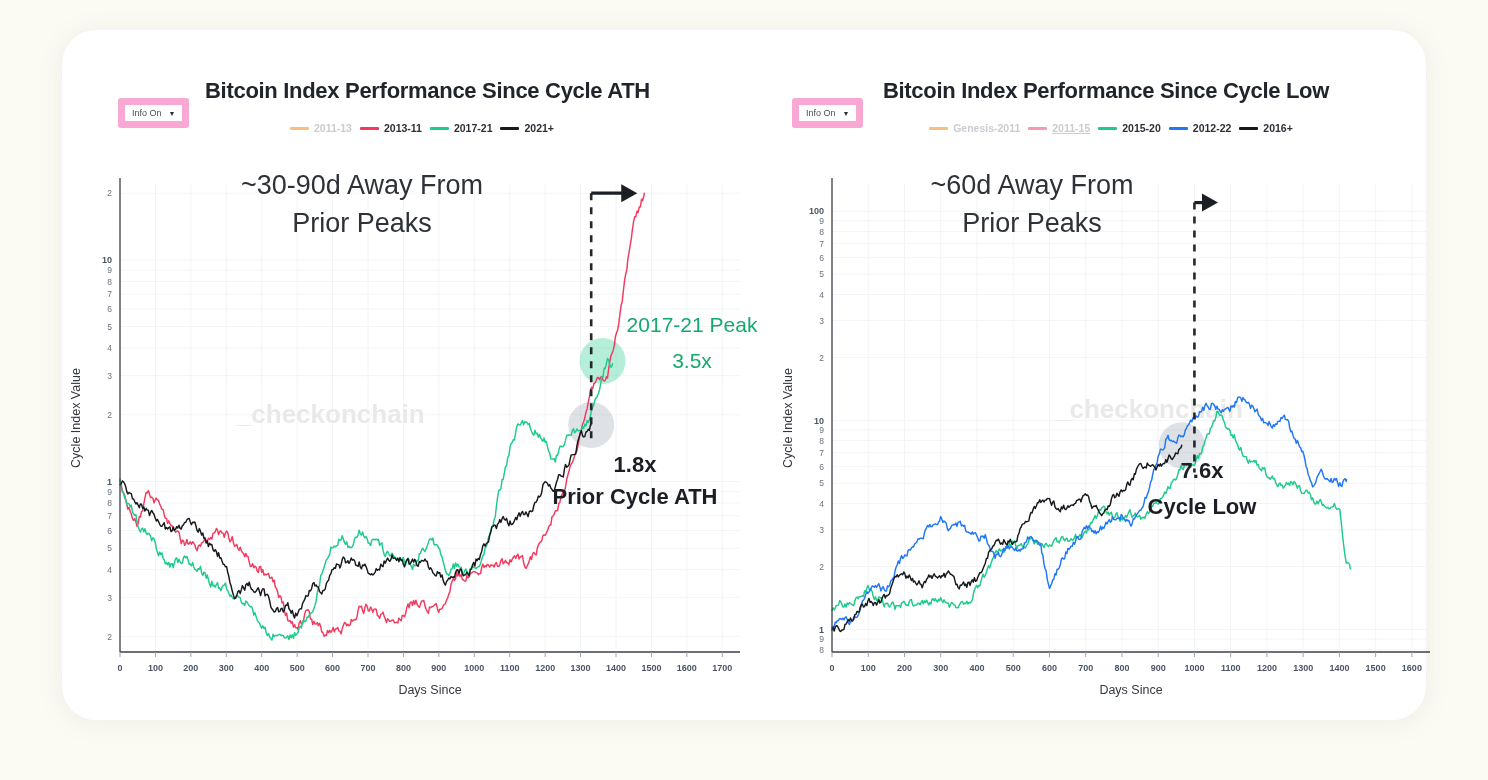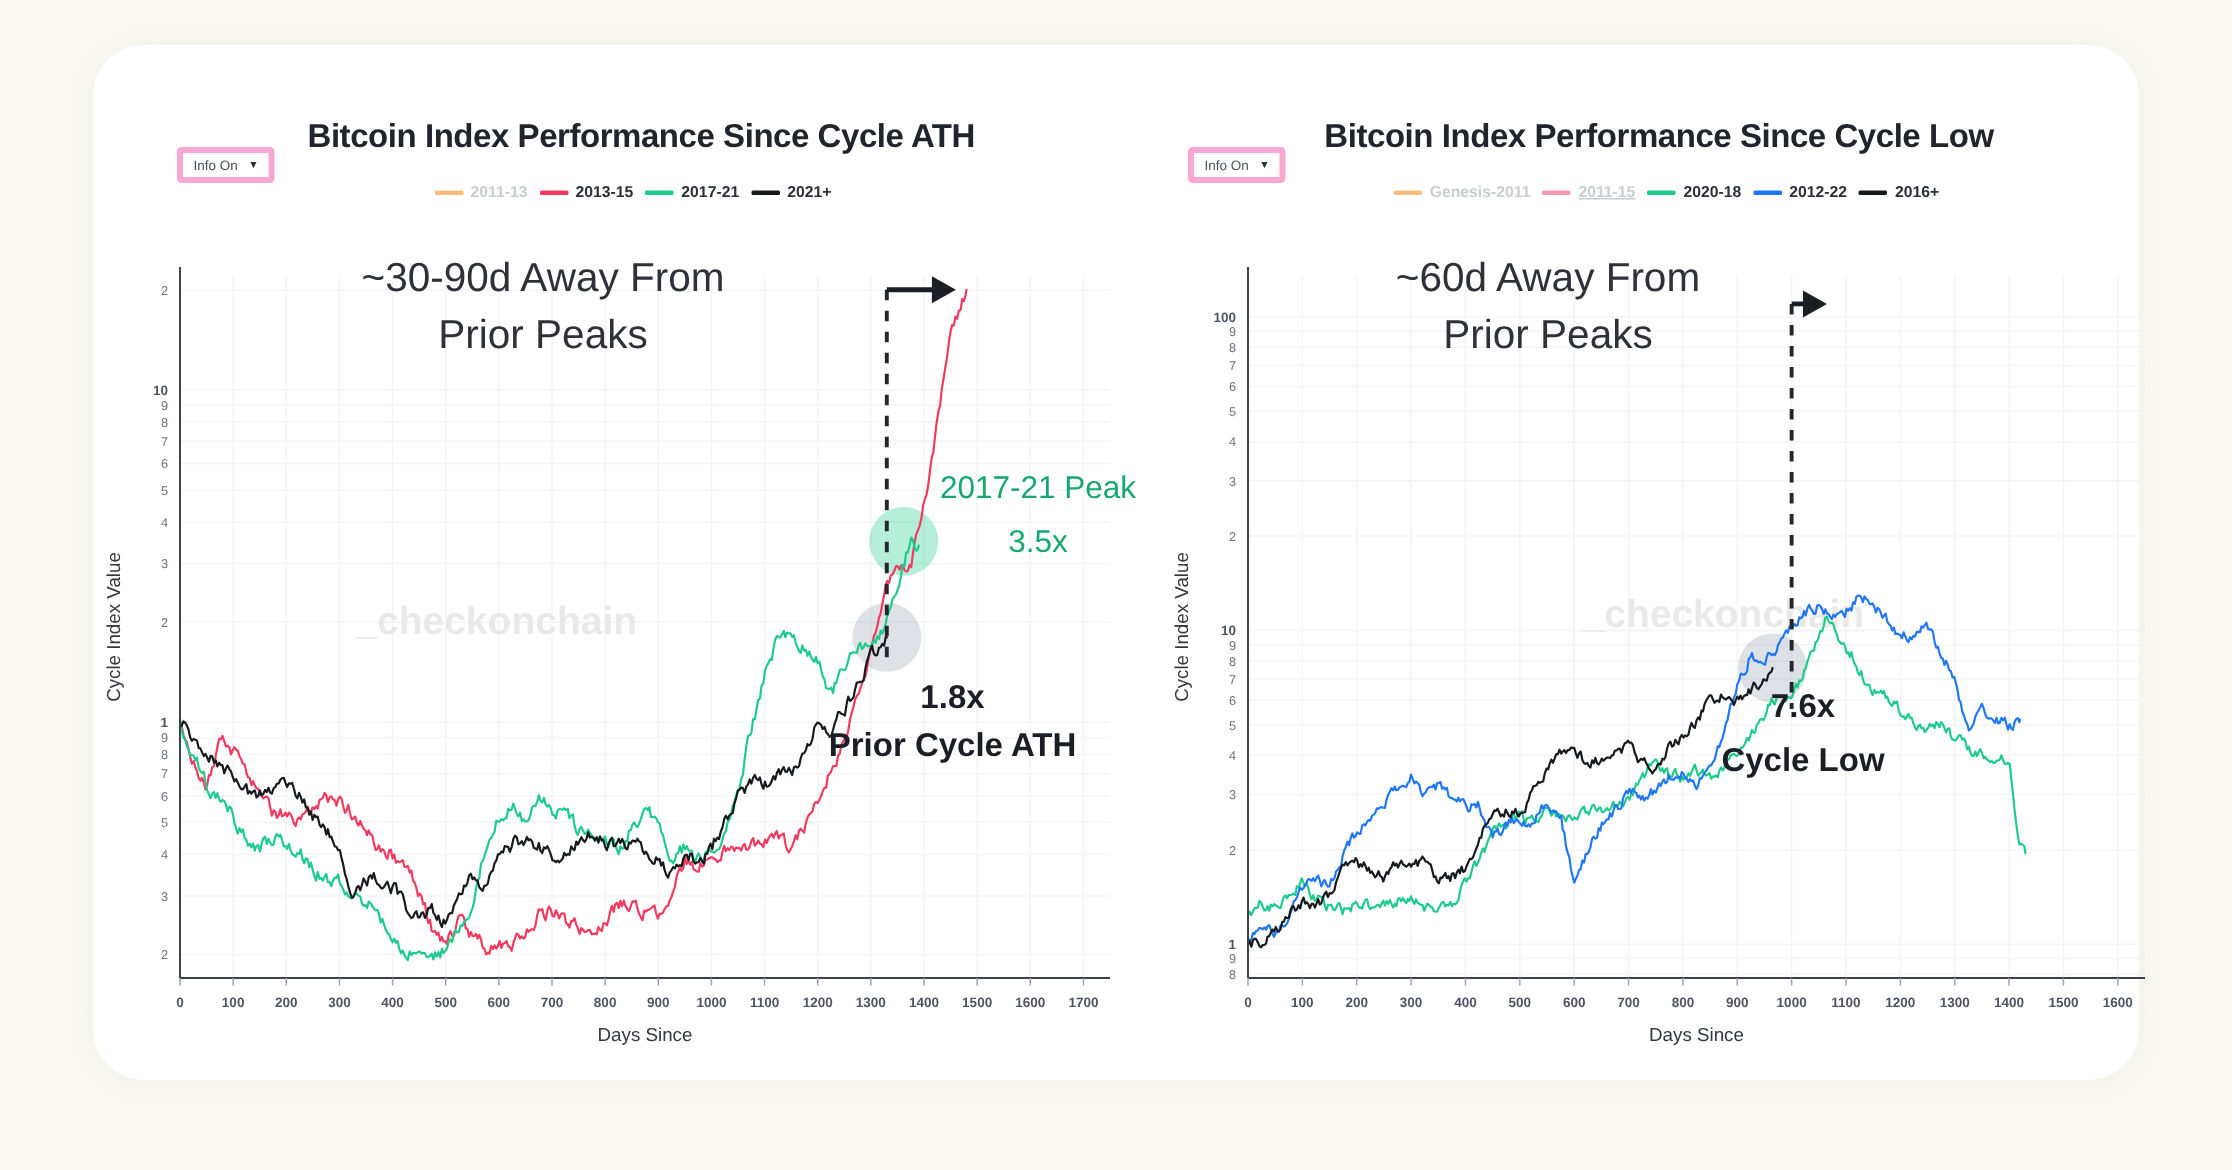--- a/index.html
+++ b/index.html
@@ -39,21 +39,21 @@
   }
   #panel-left .chart-title { padding-left: 31px; }
   #panel-right .chart-title { padding-right: 10px; }
 
   .info-btn {
     position: absolute;
     top: 68px;
     display: flex; align-items: center; gap: 7px;
     padding: 3px 7px;
     background: #fff;
-    border: 4px solid #f9a8d4;
+    border: 7px solid #f9a8d4;
     border-radius: 3px;
     font-size: 9px;
     color: #4a5058;
     cursor: pointer;
   }
   #panel-left .info-btn { left: 56px; }
   #panel-right .info-btn { left: 18px; }
   .caret { font-size: 7px; color: #2c2f36; }
 
   .legend {
@@ -117,21 +117,21 @@
         <span>Info On</span>
         <span class="caret">▼</span>
       </div>
       <div class="legend" id="legend-left">
           <div class="legend-item">
             <span class="legend-swatch" style="background: rgb(247, 191, 126);"></span>
             <span style="color: rgb(201, 204, 209);">2011-13</span>
           </div>
           <div class="legend-item">
             <span class="legend-swatch" style="background: rgb(242, 57, 94);"></span>
-            <span style="color: rgb(43, 47, 54);">2013-15</span>
+            <span style="color: rgb(43, 47, 54);">2013-11</span>
           </div>
           <div class="legend-item">
             <span class="legend-swatch" style="background: rgb(30, 203, 139);"></span>
             <span style="color: rgb(43, 47, 54); text-align: right;">2017-21</span>
           </div>
           <div class="legend-item">
             <span class="legend-swatch" style="background: rgb(22, 25, 29);"></span>
             <span style="color: rgb(43, 47, 54);">2021+</span>
           </div>
         </div>
@@ -262,21 +262,21 @@
           <div class="legend-item">
             <span class="legend-swatch" style="background: rgb(247, 191, 126);"></span>
             <span style="color: rgb(201, 204, 209);">Genesis-2011</span>
           </div>
           <div class="legend-item">
             <span class="legend-swatch" style="background: rgb(247, 154, 176);"></span>
             <span style="color: rgb(201, 204, 209); text-decoration: underline;">2011-15</span>
           </div>
           <div class="legend-item">
             <span class="legend-swatch" style="background: rgb(30, 203, 139);"></span>
-            <span style="color: rgb(43, 47, 54);">2020-18</span>
+            <span style="color: rgb(43, 47, 54);">2015-20</span>
           </div>
           <div class="legend-item">
             <span class="legend-swatch" style="background: rgb(31, 119, 245);"></span>
             <span style="color: rgb(43, 47, 54);">2012-22</span>
           </div>
           <div class="legend-item">
             <span class="legend-swatch" style="background: rgb(22, 25, 29);"></span>
             <span style="color: rgb(43, 47, 54);">2016+</span>
           </div>
         </div>

